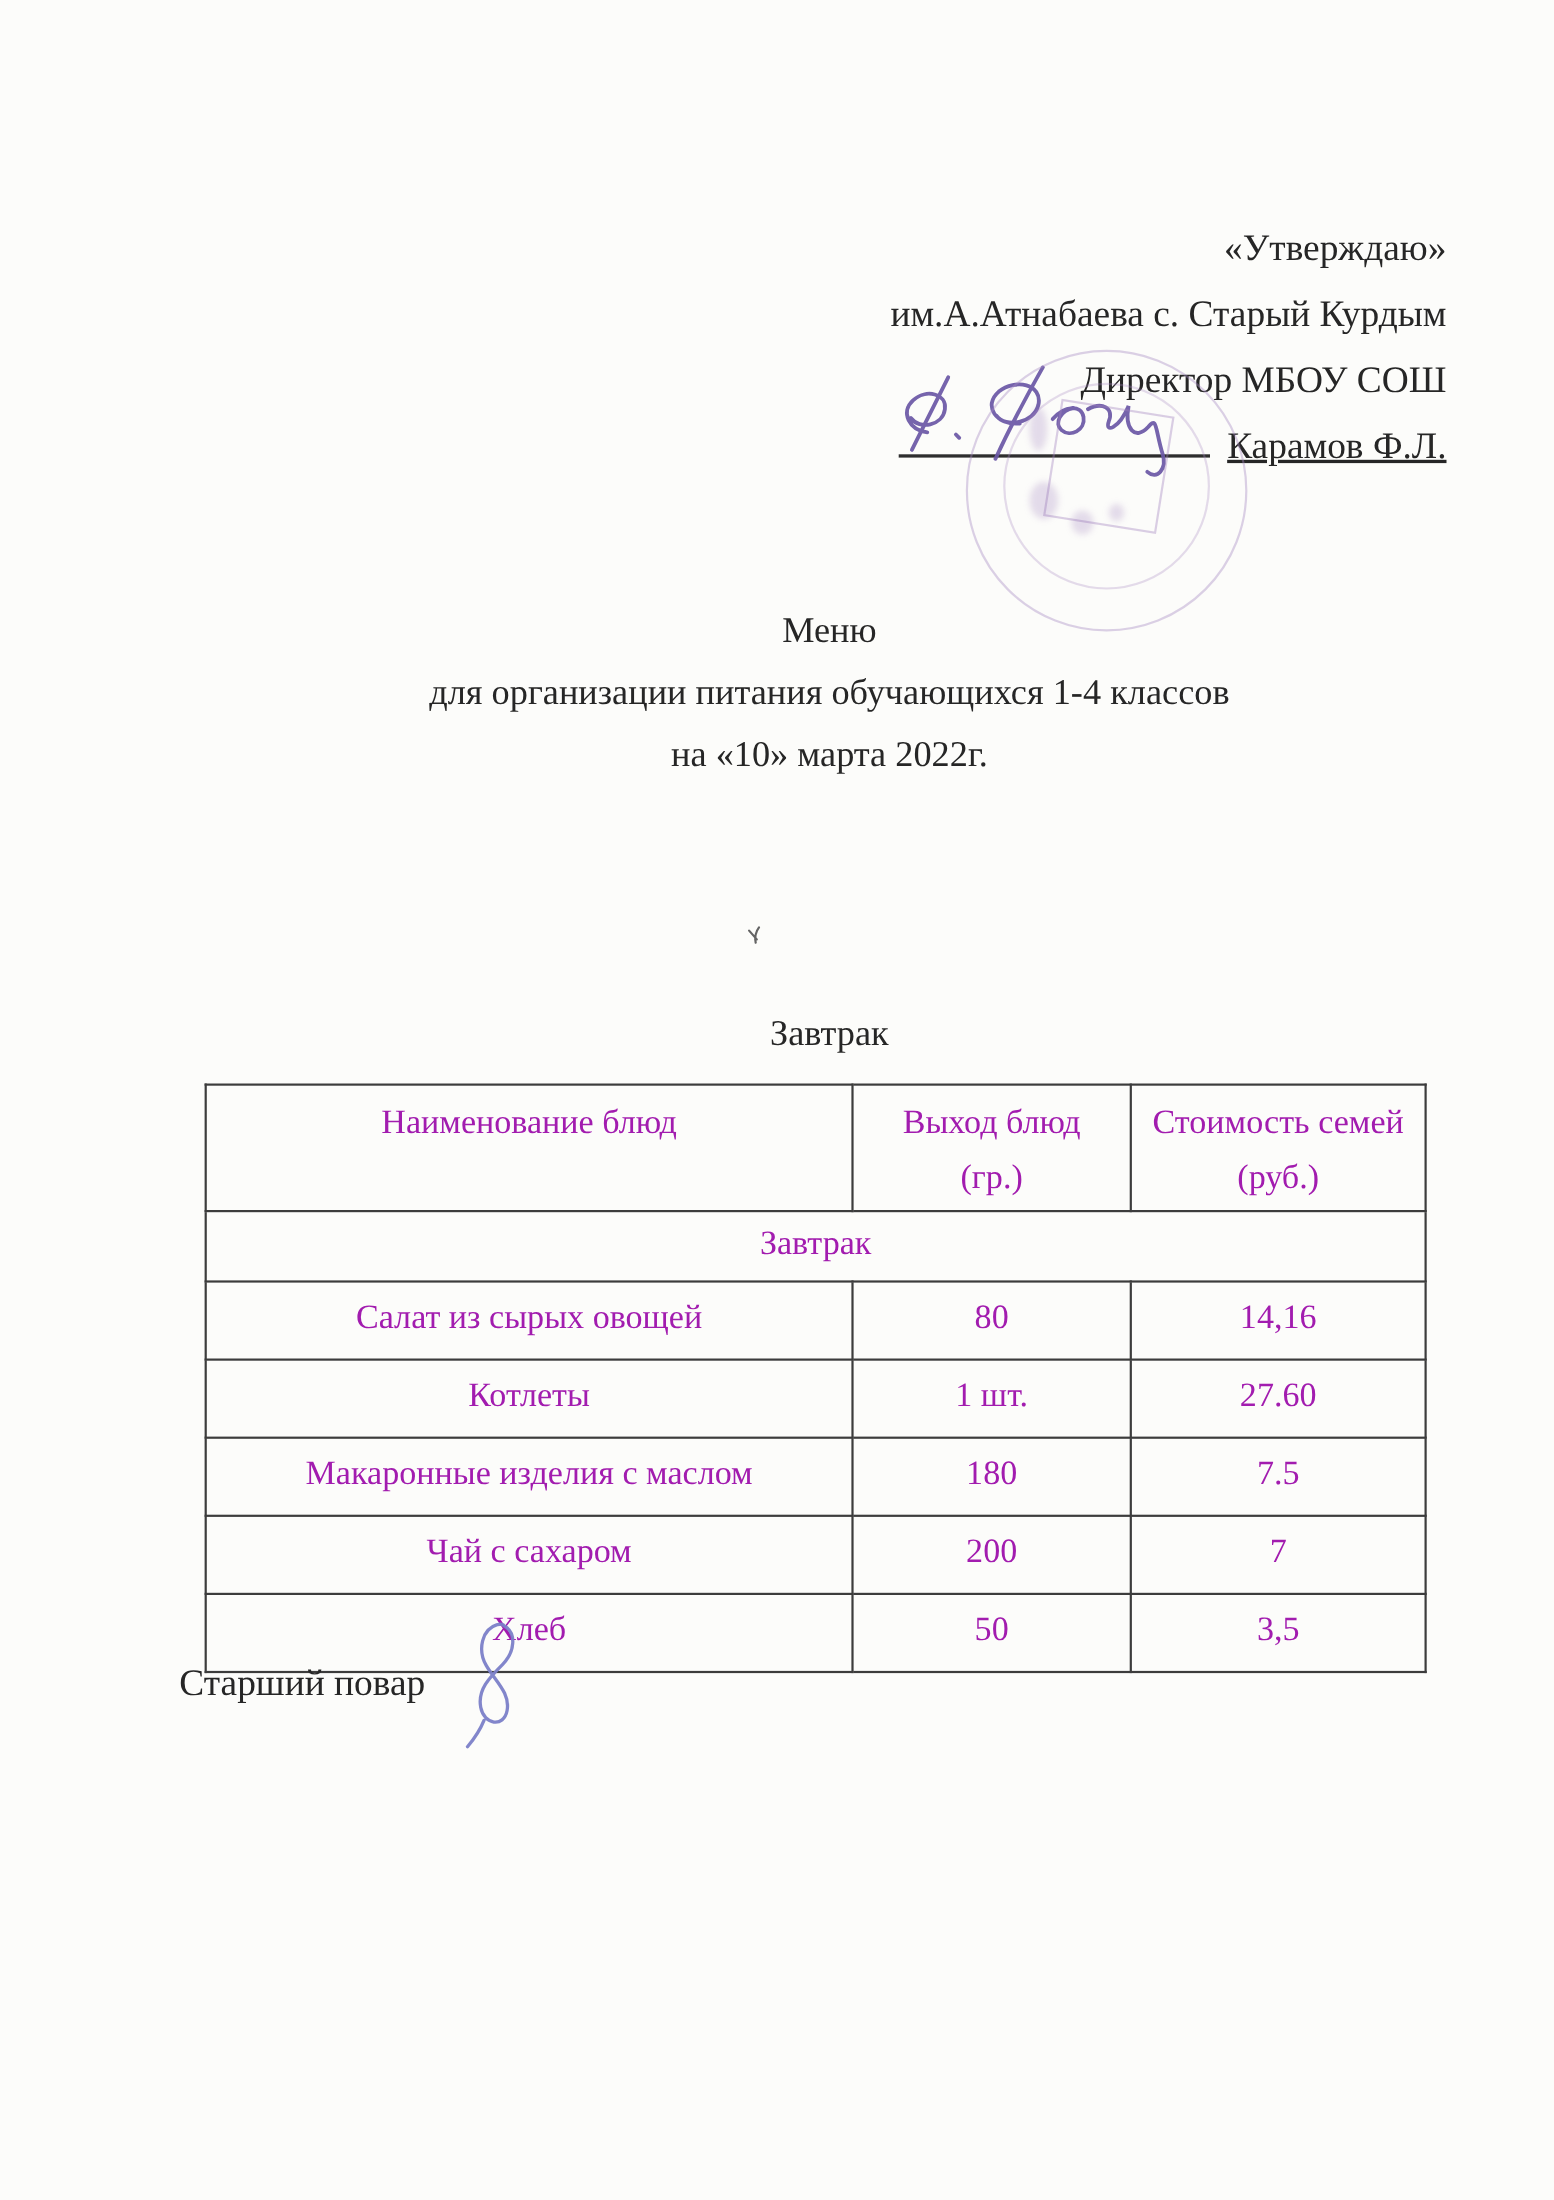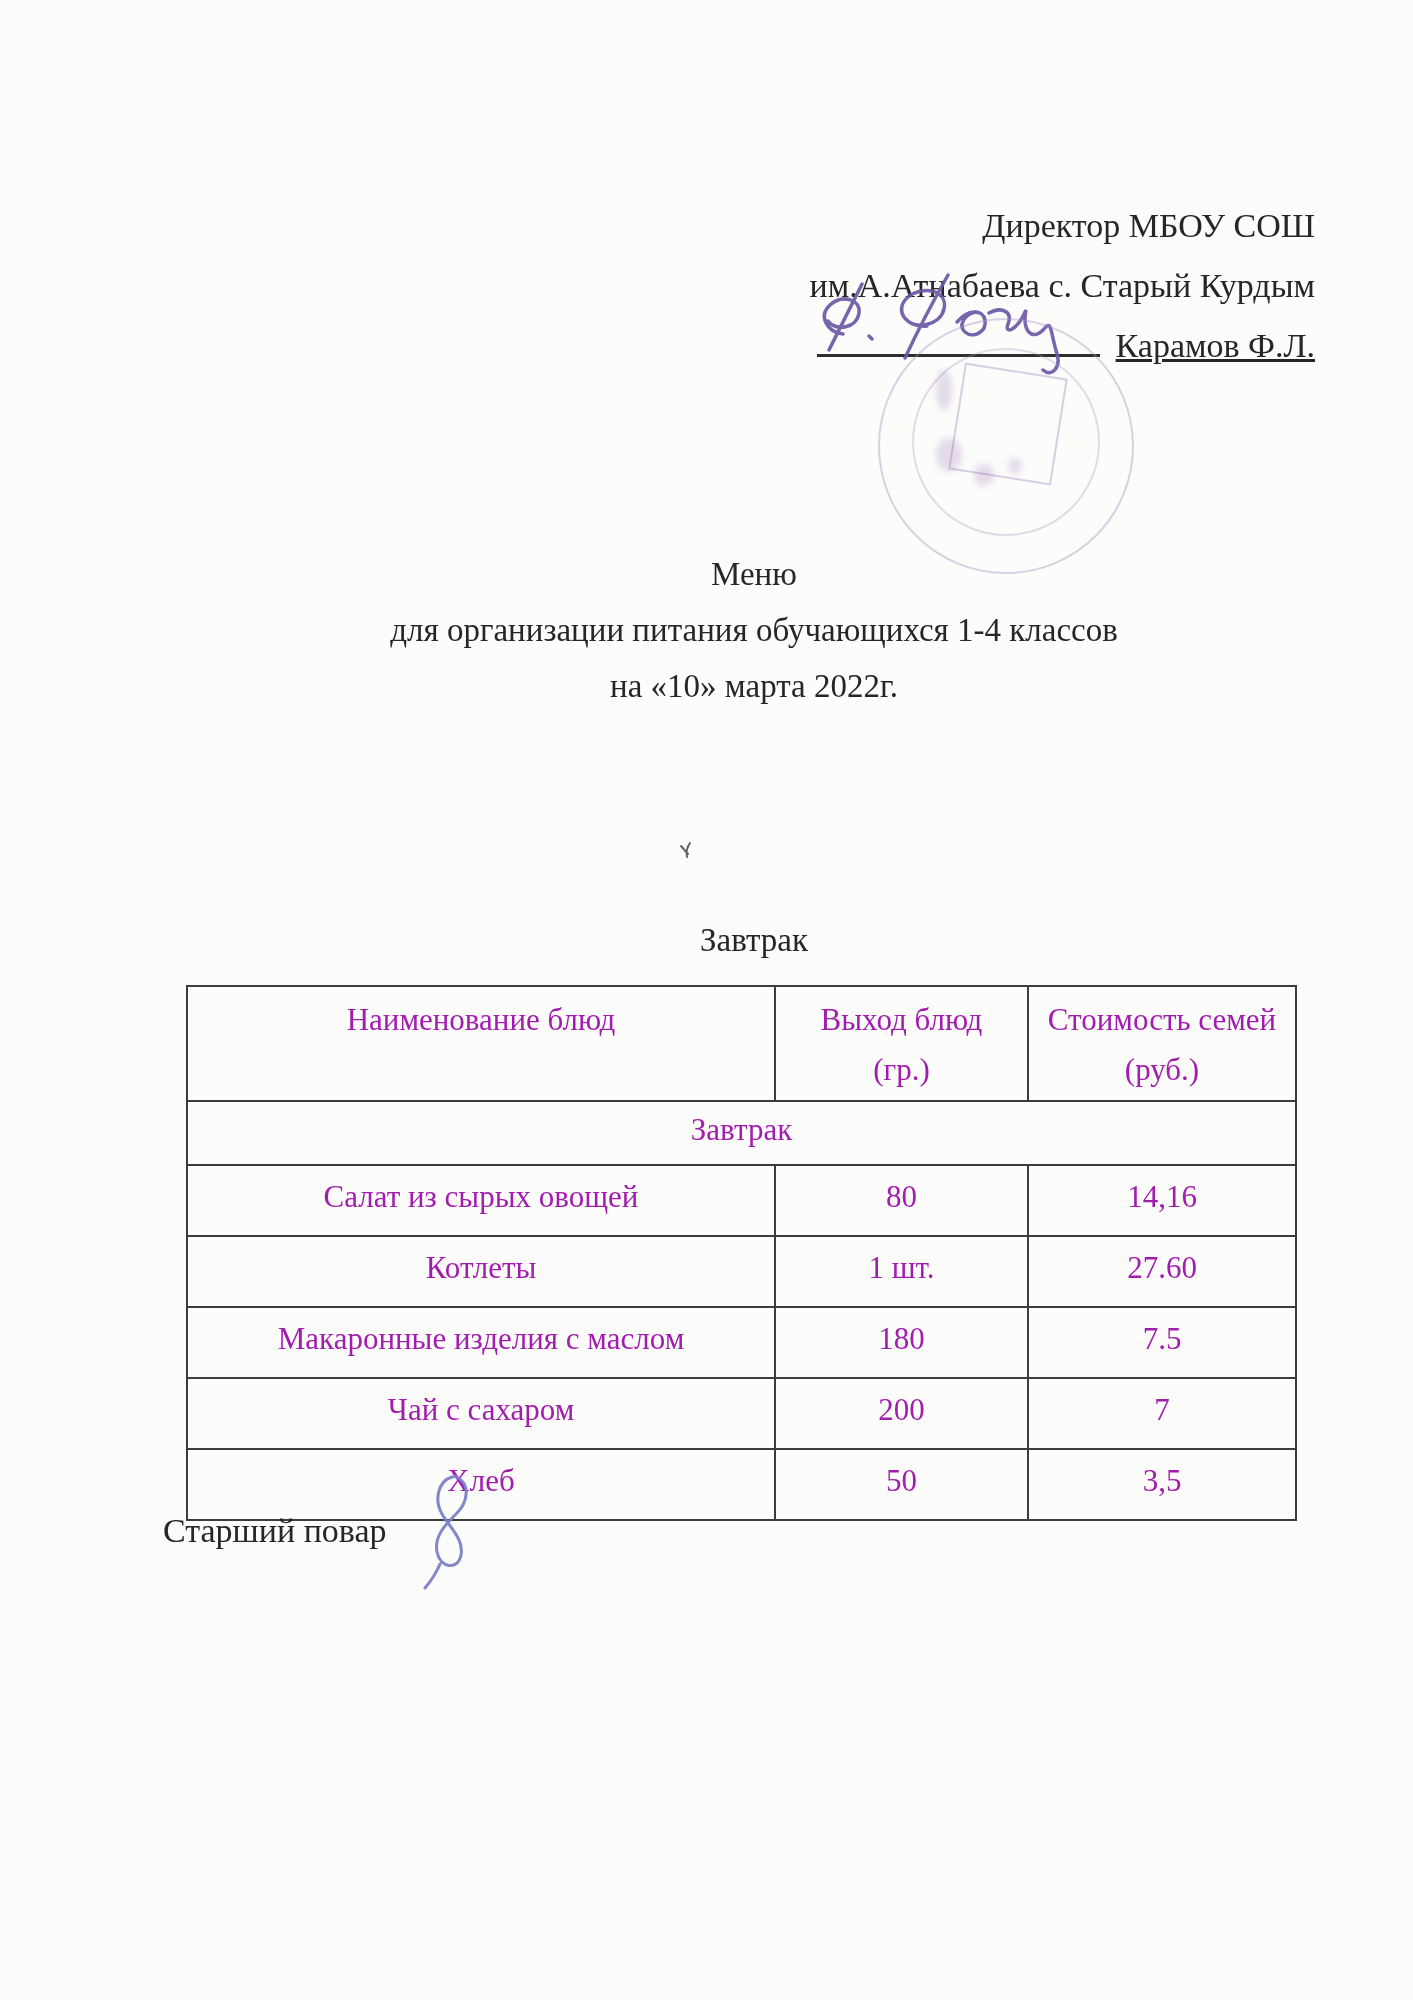--- a/index.html
+++ b/index.html
@@ -86,22 +86,23 @@
     font-size:34px;white-space:nowrap;
   }
   .cook-sig{position:absolute;left:418px;top:1472px;overflow:visible;}
 </style>
 </head>
 <body>
 
 <div class="page">
 
   <div class="approval">
+    <div>«Утверждаю»</div>
+    <div>им.А.Атнабаева с. Старый Курдым</div>
     <div>Директор МБОУ СОШ</div>
-    <div>им.А.Атнабаева с. Старый Курдым</div>
     <div class="sig-line">
       <span class="sig-underline"><svg width="310" height="120" viewBox="0 0 310 120">
         <g fill="none" stroke="#6b58a6" stroke-width="3.5" stroke-linecap="round" opacity="0.92">
           <path d="M38,66 C22,64 13,48 25,37 C37,26 56,31 54,45 C52,60 31,64 23,53"></path>
           <path d="M57,16 C48,34 35,60 24,82"></path>
           <path d="M64,68 l3,3"></path>
           <path d="M122,58 C101,60 88,42 103,29 C118,17 143,22 139,41 C135,58 109,62 101,51"></path>
           <path d="M143,7 C130,30 112,64 100,90"></path>
           <path d="M152,54 C163,41 178,41 180,52 C182,64 168,71 160,64 C153,58 159,46 171,44"></path>
           <path d="M184,45 C197,38 208,44 203,56 C199,67 212,63 221,42 C217,63 227,74 239,61 C247,51 245,63 252,86 C256,99 247,110 238,102"></path>

